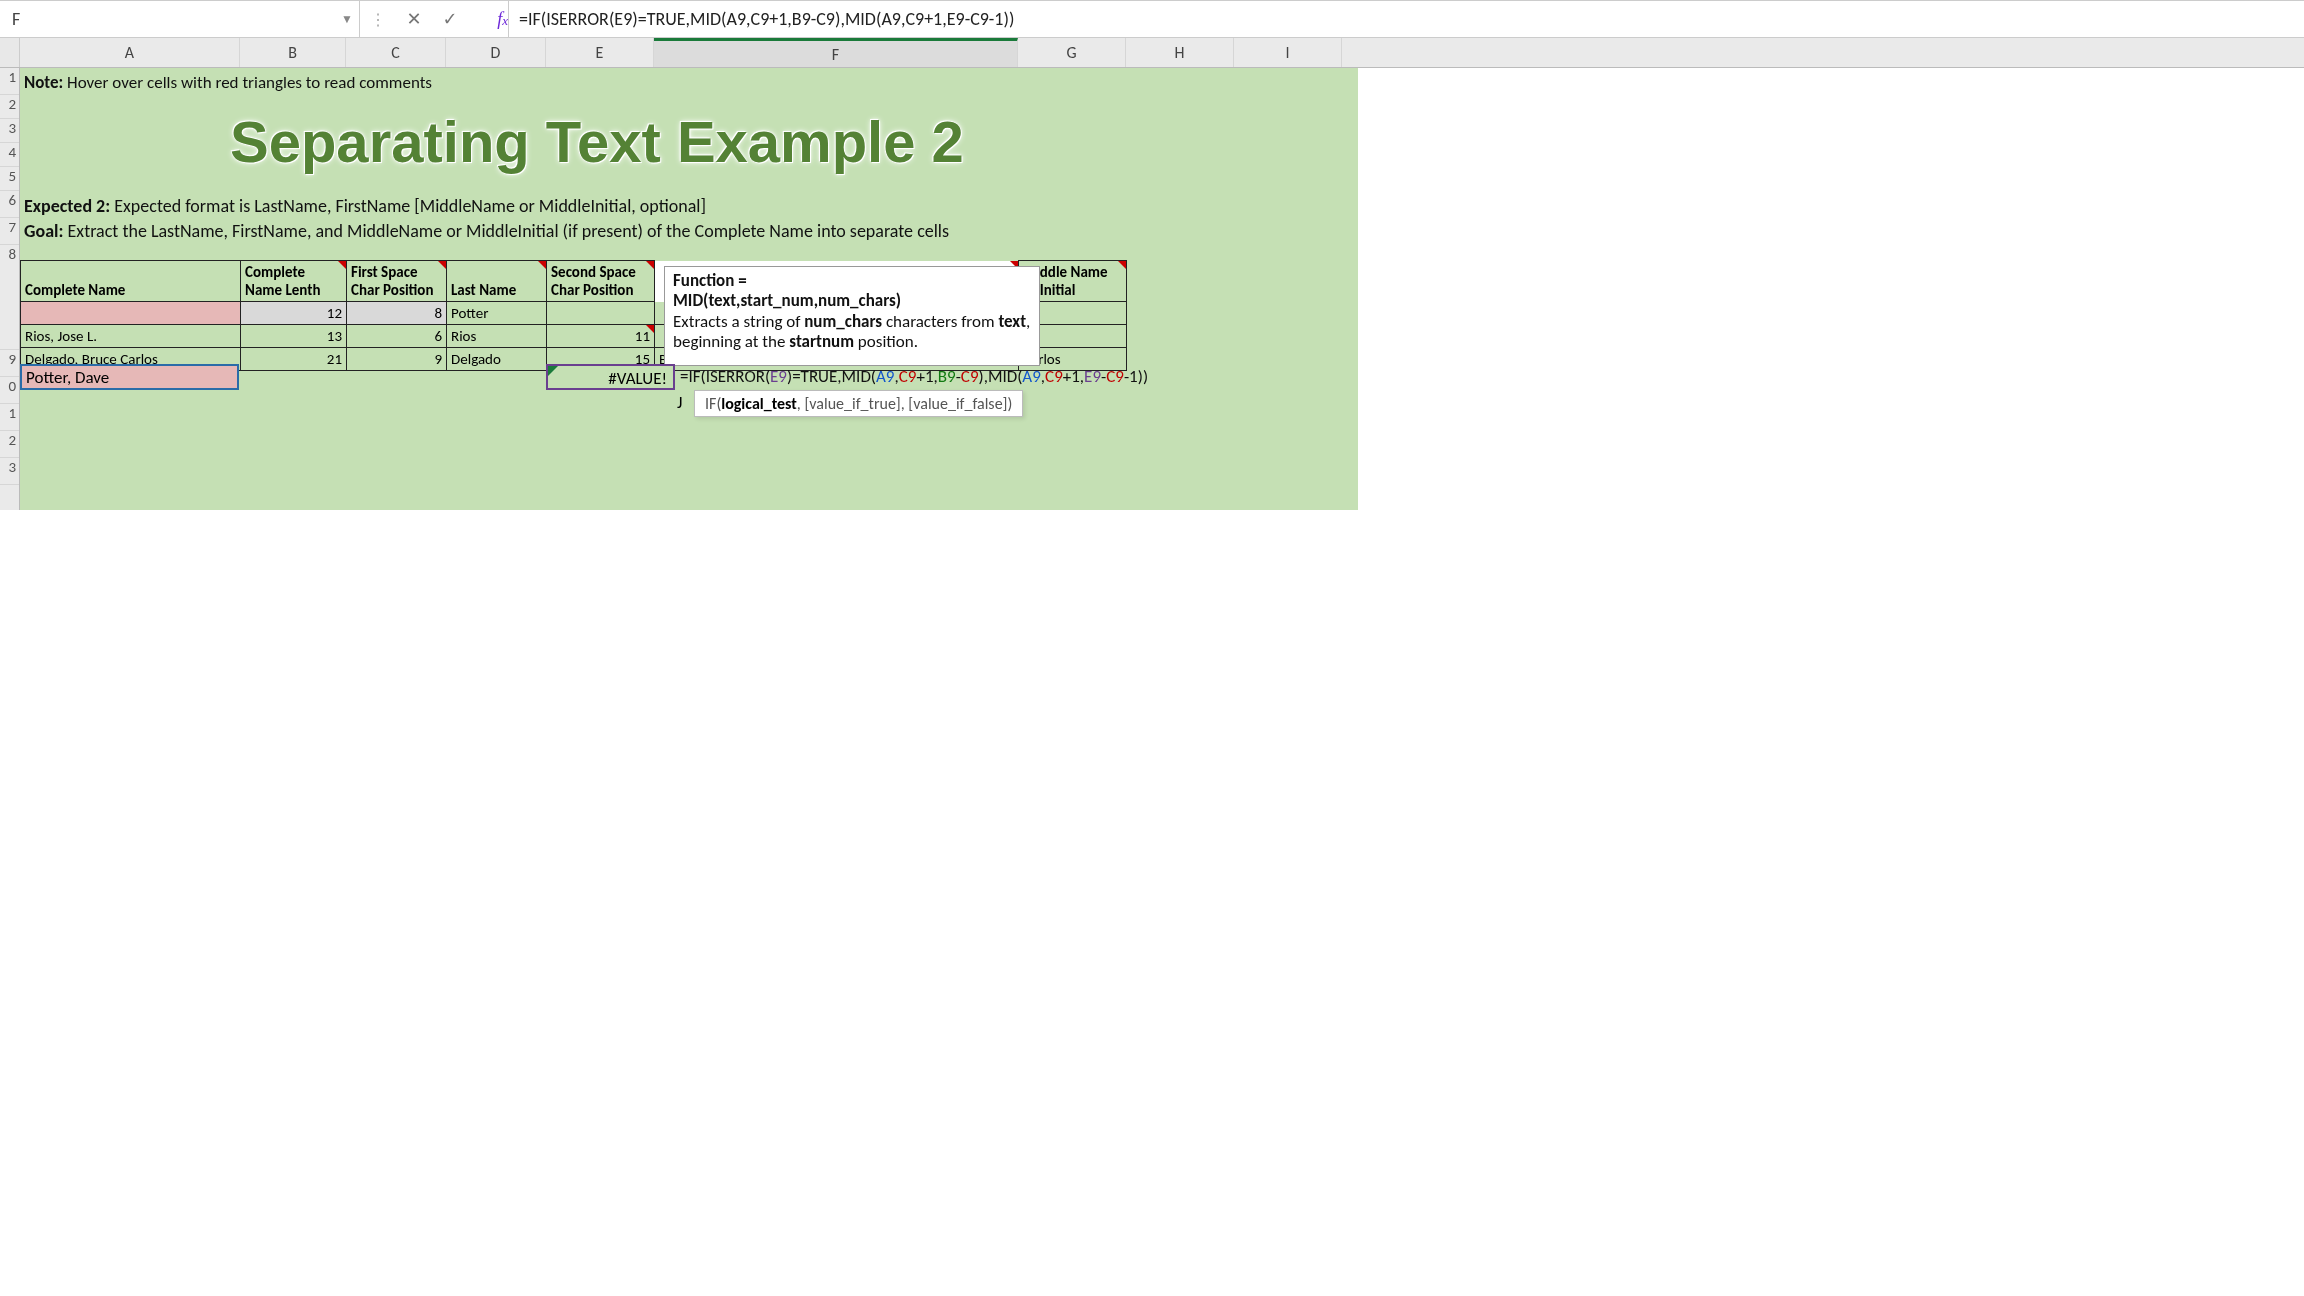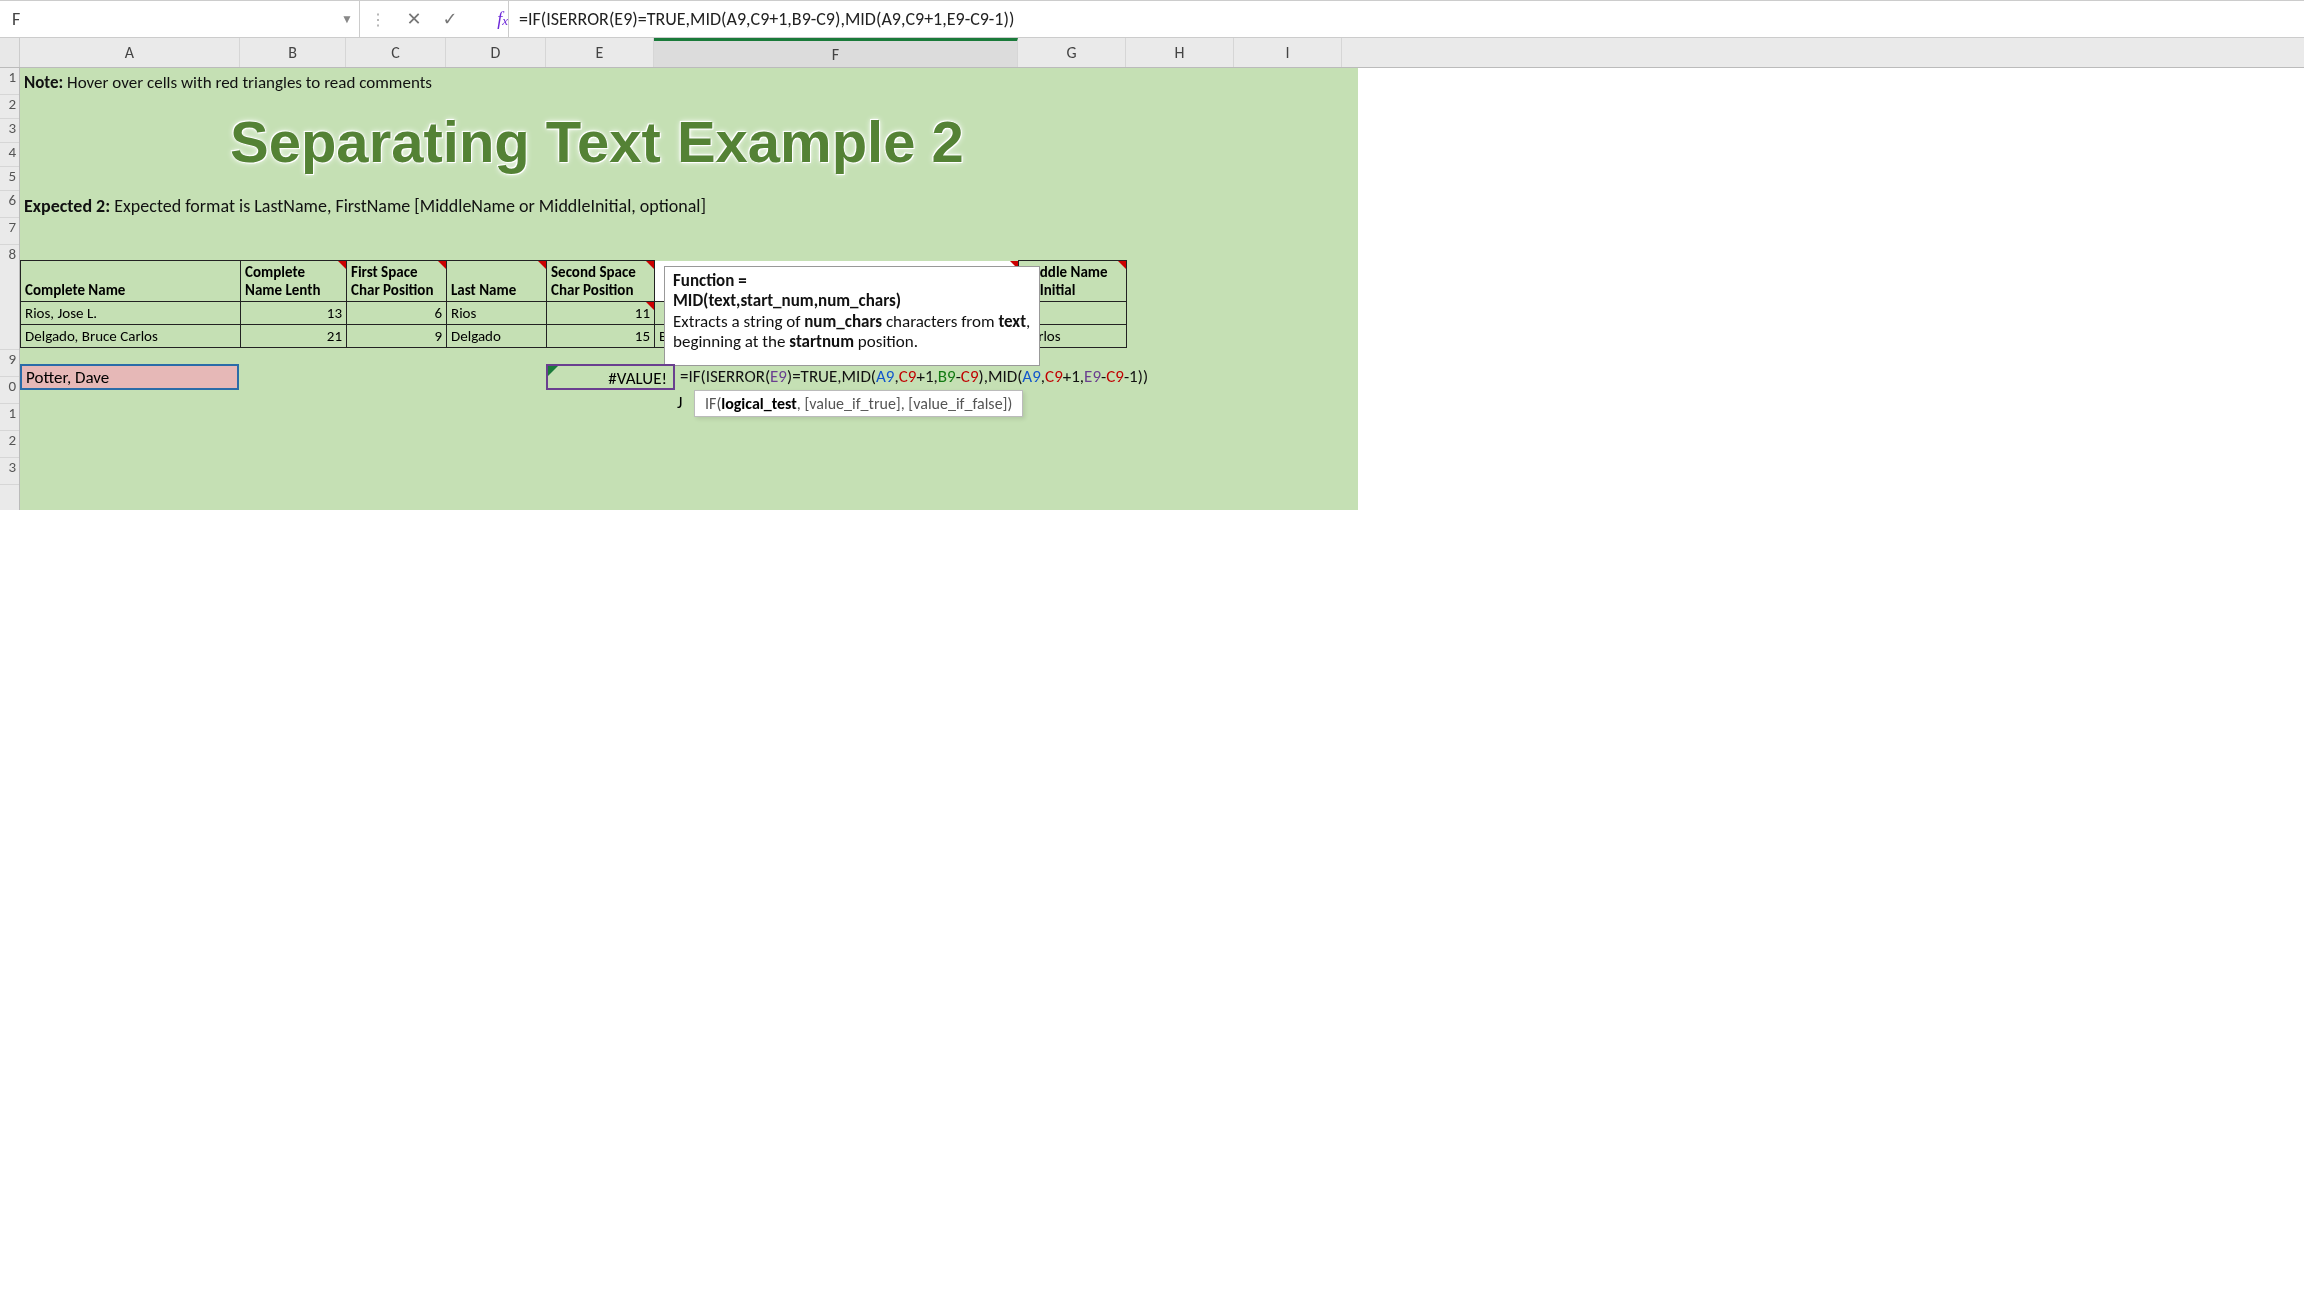--- a/index.html
+++ b/index.html
@@ -226,31 +226,43 @@
 
     <div class="note-row">
       <b>Note:</b><span> Hover over cells with red triangles to read comments</span>
     </div>
 
     <div class="title-art">Separating Text Example 2</div>
 
     <div class="ex-row6">
       <b>Expected 2:</b><span> Expected format is LastName, FirstName [MiddleName or MiddleInitial, optional]</span>
     </div>
+    <div class="ex-row7">
+      <b>Goal:</b><span> Extract the LastName, FirstName, and MiddleName or MiddleInitial (if present) of the Complete Name into separate cells</span>
+    </div>
 
     <table class="grid-table">
       <tbody>
           <tr>
         <th class="tdA rel">Complete Name</th>
         <th class="tdB rel red-tri">Complete Name Lenth</th>
         <th class="tdC rel red-tri">First Space Char Position</th>
         <th class="tdD rel red-tri">Last Name</th>
         <th class="tdE rel red-tri">Second Space Char Position</th>
         <th class="tdF rel red-tri" style="background:#fff;border:none"></th>
         <th class="tdG rel red-tri">Middle Name or Initial</th>
+      </tr>
+      <tr>
+        <td class="tdA" style="background:#E6B8B7"></td>
+        <td class="tdB num" style="background:#D9D9D9">12</td>
+        <td class="tdC num" style="background:#D9D9D9">8</td>
+        <td class="tdD">Potter</td>
+        <td class="tdE num rel"></td>
+        <td class="tdF" style="border:none"></td>
+        <td class="tdG"></td>
       </tr>
       <tr>
         <td class="tdA">Rios, Jose L.</td>
         <td class="tdB num">13</td>
         <td class="tdC num">6</td>
         <td class="tdD">Rios</td>
         <td class="tdE num rel red-tri">11</td>
         <td class="tdF"></td>
         <td class="tdG"></td>
       </tr>

